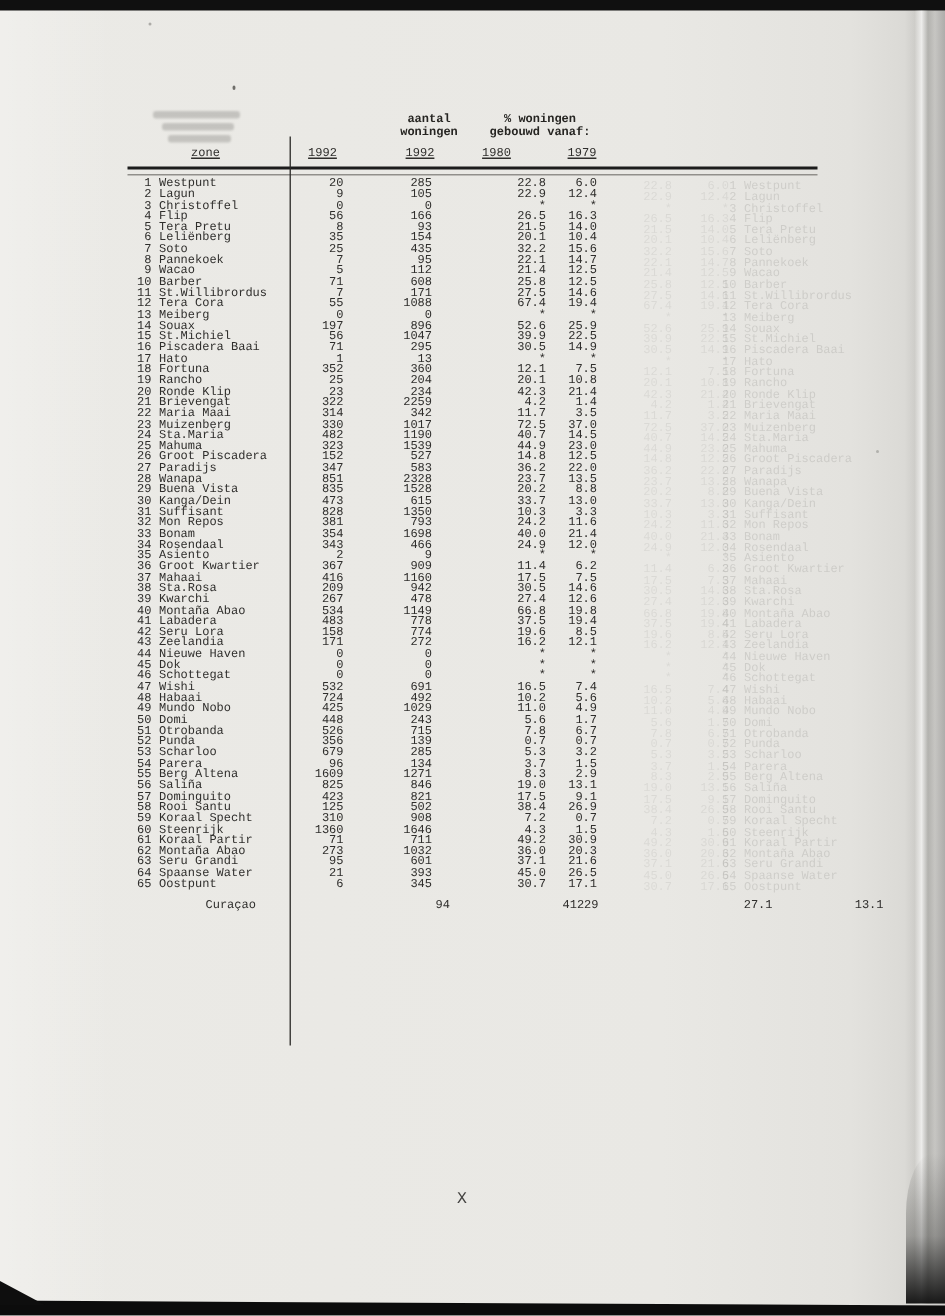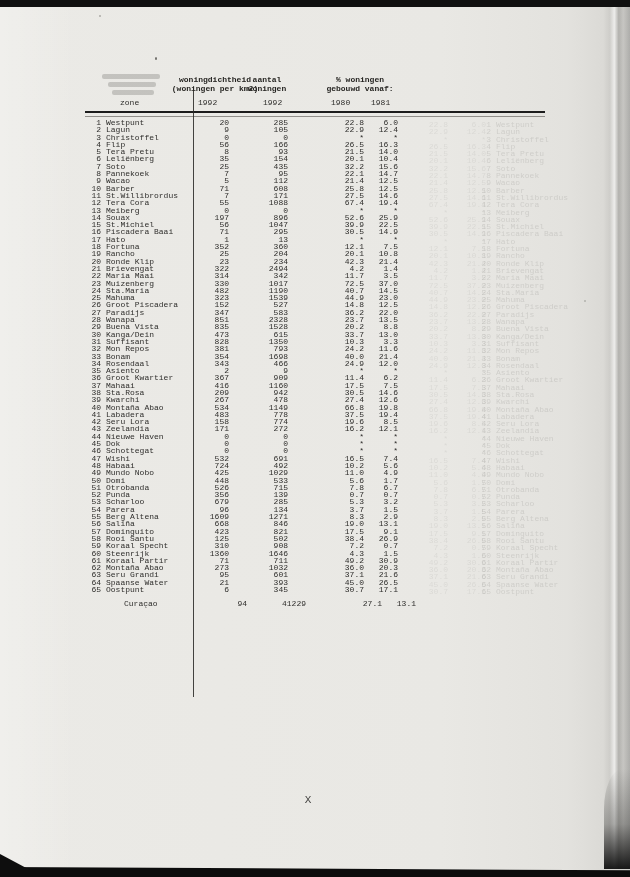--- a/index.html
+++ b/index.html
@@ -19,40 +19,40 @@
   .curl-strip{position:absolute;top:7px;bottom:8px;right:0;width:27px;
     background:linear-gradient(to right, rgba(0,0,0,0) 0%, rgba(0,0,0,0.05) 25%, rgba(255,255,255,0.55) 42%, rgba(90,90,86,0.28) 58%, rgba(0,0,0,0.06) 75%, rgba(0,0,0,0.16) 100%);}
   .curl-bottom{position:absolute;right:0;bottom:8px;width:26px;height:100px;
     background:linear-gradient(to bottom, rgba(50,50,48,0) 0%, rgba(50,50,48,0.35) 55%, rgba(15,15,15,0.95) 100%);
     border-top-left-radius:70% 40%;}
   .speck{position:absolute;background:#6f6e6a;border-radius:50%;}
 
   
   .hdr{position:absolute;top:75px;font-size:8px;line-height:9px;font-weight:bold;text-align:center;color:#262522;white-space:pre;}
   .hdr1{left:140px;width:150px;}
-  .hdr2{left:232px;width:70px;}
+  .hdr2{left:251px;width:70px;}
   .hdr3{left:300px;width:120px;}
-  .sub{position:absolute;top:98px;width:34px;font-size:8px;text-align:left;color:#2f2e2c;}
+  .sub{position:absolute;top:98px;width:34px;font-size:8px;text-align:center;color:#2f2e2c;text-decoration:underline;}
   .sub.zone{left:120px;}
   .sub.c1{left:198px;}
   .sub.c2{left:263px;}
-  .sub.c3{left:331px;}
+  .sub.c3{left:314px;}
   .sub.c4{left:371px;}
 
   .rule-thick{position:absolute;left:85px;top:111px;width:460px;height:2.2px;background:#1c1c1c;}
   .rule-thin{position:absolute;left:85px;top:116px;width:460px;height:1px;background:#918f8b;}
   .vline{position:absolute;left:193px;top:91px;width:1.4px;height:606px;background:#2b2a28;opacity:.88;}
 
   
   .tbody{position:absolute;left:88px;top:119px;width:315px;}
   .trow{display:grid;grid-template-columns:13px 90px 38px 59px 76px 34px;height:7.3px;line-height:7.4px;font-size:8px;white-space:pre;}
   .trow .c-num{text-align:right;}
   .trow .c-zone{padding-left:5px;text-align:left;overflow:visible;}
   .trow .c-r{text-align:right;}
-  .total-row{position:absolute;left:106px;top:600px;width:315px;}
+  .total-row{position:absolute;left:79px;top:600px;width:315px;gap:40px;}
 
   
   .ghost{color:#7d7c78;opacity:.22;filter:blur(0.3px);}
   .ghost-names{position:absolute;left:478px;top:121px;width:120px;}
   .ghost-names .trow{grid-template-columns:13px 107px;}
   .ghost-nums{position:absolute;left:370px;top:121px;width:120px;opacity:.13;}
   .ghost-nums .trow{grid-template-columns:78px 38px;}
   .smudge{position:absolute;background:#a5a4a0;opacity:.55;filter:blur(0.7px);height:5px;border-radius:2px;}
 
   .pageno{position:absolute;top:794px;left:0;width:616px;text-align:center;font-size:11px;color:#454442;}
@@ -596,29 +596,28 @@
       <div class="trow">
       <span class="c-r">45.0</span>
       <span class="c-r">26.5</span>
     </div>
       <div class="trow">
       <span class="c-r">30.7</span>
       <span class="c-r">17.1</span>
     </div>
     </div>
 
-  <div class="hdr hdr1"><span>woningdichtheid</span><br><span>(woningen per km2)</span></div>
   <div class="hdr hdr2"><span>aantal</span><br><span>woningen</span></div>
   <div class="hdr hdr3"><span>% woningen</span><br><span>gebouwd vanaf:</span></div>
 
   <div class="sub zone">zone</div>
   <div class="sub c1">1992</div>
   <div class="sub c2">1992</div>
   <div class="sub c3">1980</div>
-  <div class="sub c4">1981</div>
+  <div class="sub c4">1979</div>
 
   <div class="rule-thick"></div>
   <div class="rule-thin"></div>
   <div class="vline"></div>
 
   <div class="tbody">
 
   <div class="trow">
       <span class="c-num">1</span>
       <span class="c-zone">Westpunt</span>
@@ -776,21 +775,21 @@
       <span class="c-zone">Ronde Klip</span>
       <span class="c-r">23</span>
       <span class="c-r">234</span>
       <span class="c-r">42.3</span>
       <span class="c-r">21.4</span>
     </div>
       <div class="trow">
       <span class="c-num">21</span>
       <span class="c-zone">Brievengat</span>
       <span class="c-r">322</span>
-      <span class="c-r">2494</span>
+      <span class="c-r">2259</span>
       <span class="c-r">4.2</span>
       <span class="c-r">1.4</span>
     </div>
       <div class="trow">
       <span class="c-num">22</span>
       <span class="c-zone">Maria Maai</span>
       <span class="c-r">314</span>
       <span class="c-r">342</span>
       <span class="c-r">11.7</span>
       <span class="c-r">3.5</span>
@@ -1008,21 +1007,21 @@
       <span class="c-zone">Mundo Nobo</span>
       <span class="c-r">425</span>
       <span class="c-r">1029</span>
       <span class="c-r">11.0</span>
       <span class="c-r">4.9</span>
     </div>
       <div class="trow">
       <span class="c-num">50</span>
       <span class="c-zone">Domi</span>
       <span class="c-r">448</span>
-      <span class="c-r">533</span>
+      <span class="c-r">243</span>
       <span class="c-r">5.6</span>
       <span class="c-r">1.7</span>
     </div>
       <div class="trow">
       <span class="c-num">51</span>
       <span class="c-zone">Otrobanda</span>
       <span class="c-r">526</span>
       <span class="c-r">715</span>
       <span class="c-r">7.8</span>
       <span class="c-r">6.7</span>
@@ -1055,21 +1054,21 @@
       <span class="c-num">55</span>
       <span class="c-zone">Berg Altena</span>
       <span class="c-r">1609</span>
       <span class="c-r">1271</span>
       <span class="c-r">8.3</span>
       <span class="c-r">2.9</span>
     </div>
       <div class="trow">
       <span class="c-num">56</span>
       <span class="c-zone">Saliña</span>
-      <span class="c-r">668</span>
+      <span class="c-r">825</span>
       <span class="c-r">846</span>
       <span class="c-r">19.0</span>
       <span class="c-r">13.1</span>
     </div>
       <div class="trow">
       <span class="c-num">57</span>
       <span class="c-zone">Dominguito</span>
       <span class="c-r">423</span>
       <span class="c-r">821</span>
       <span class="c-r">17.5</span>

